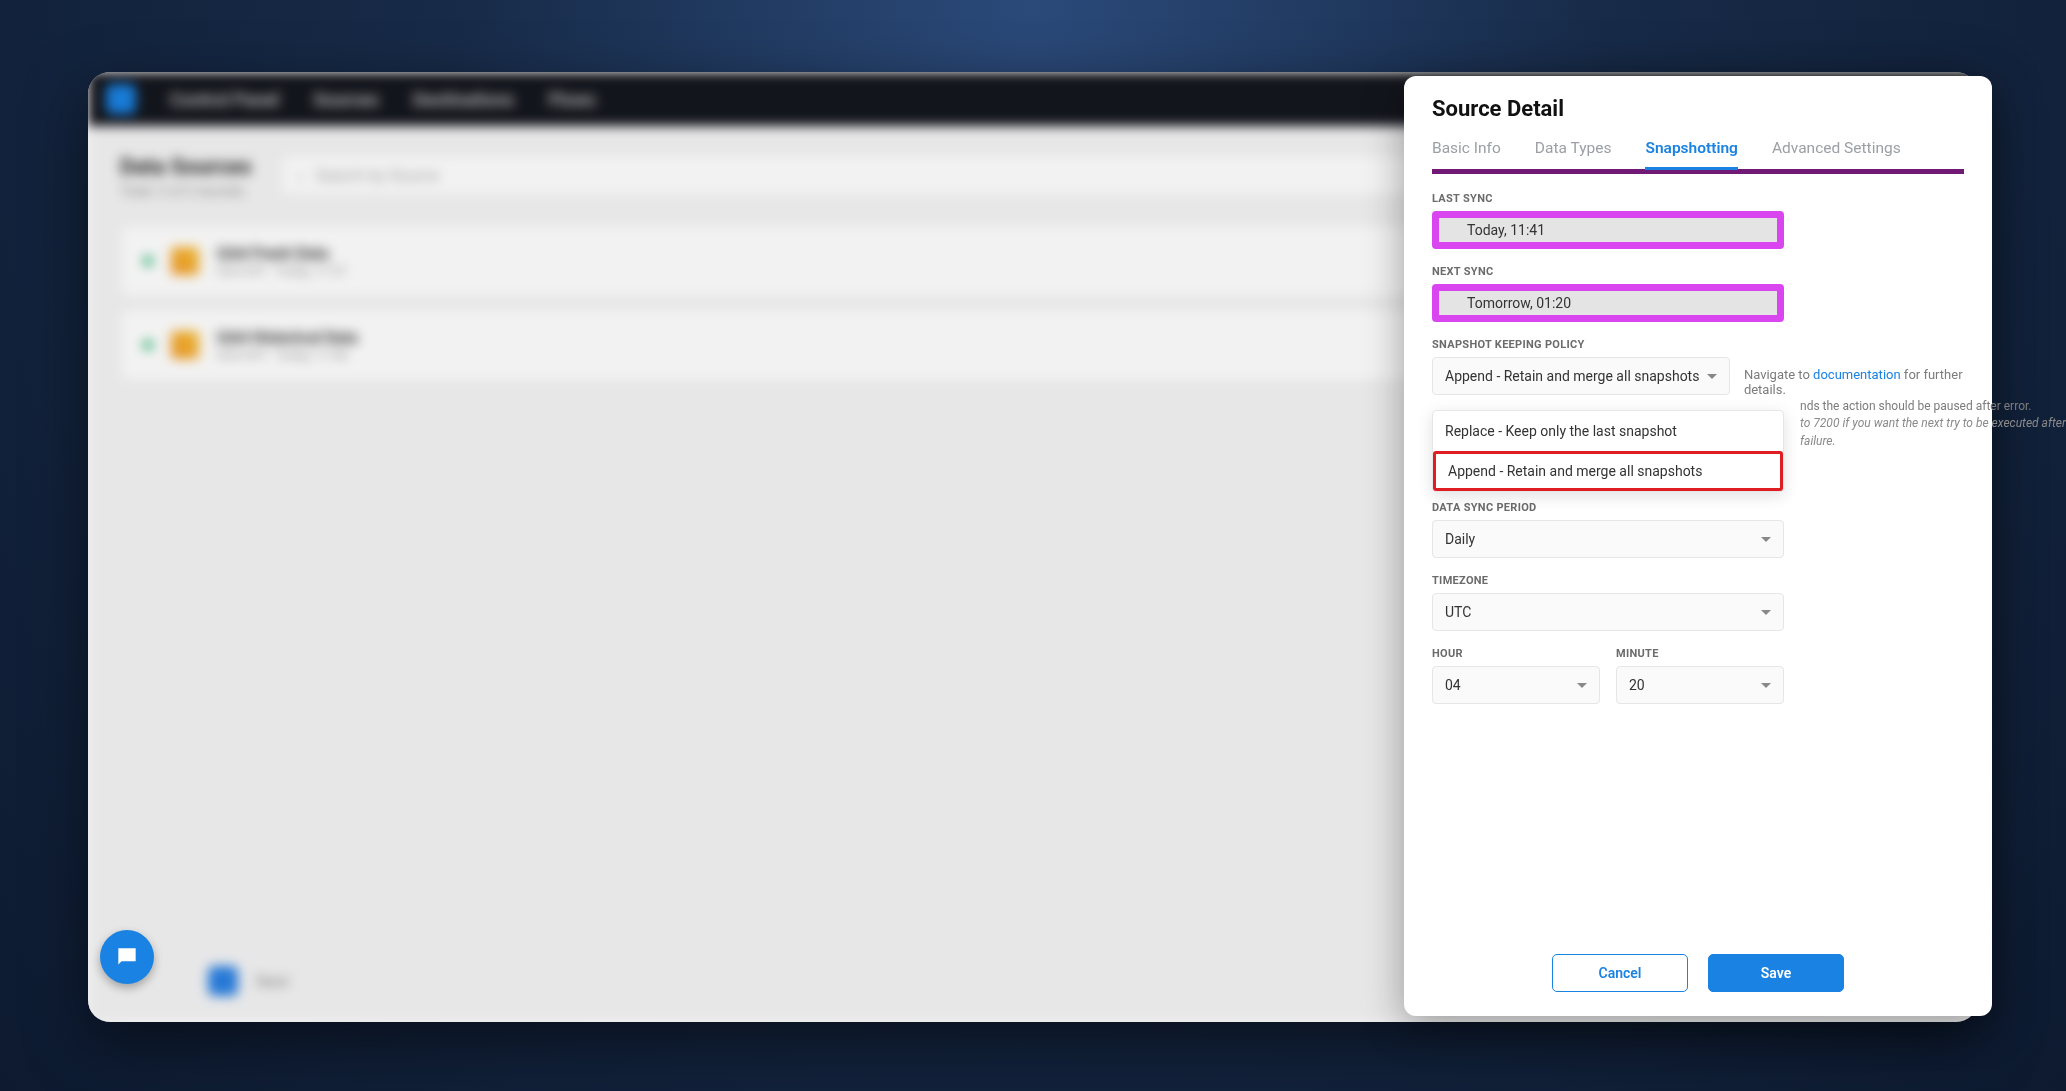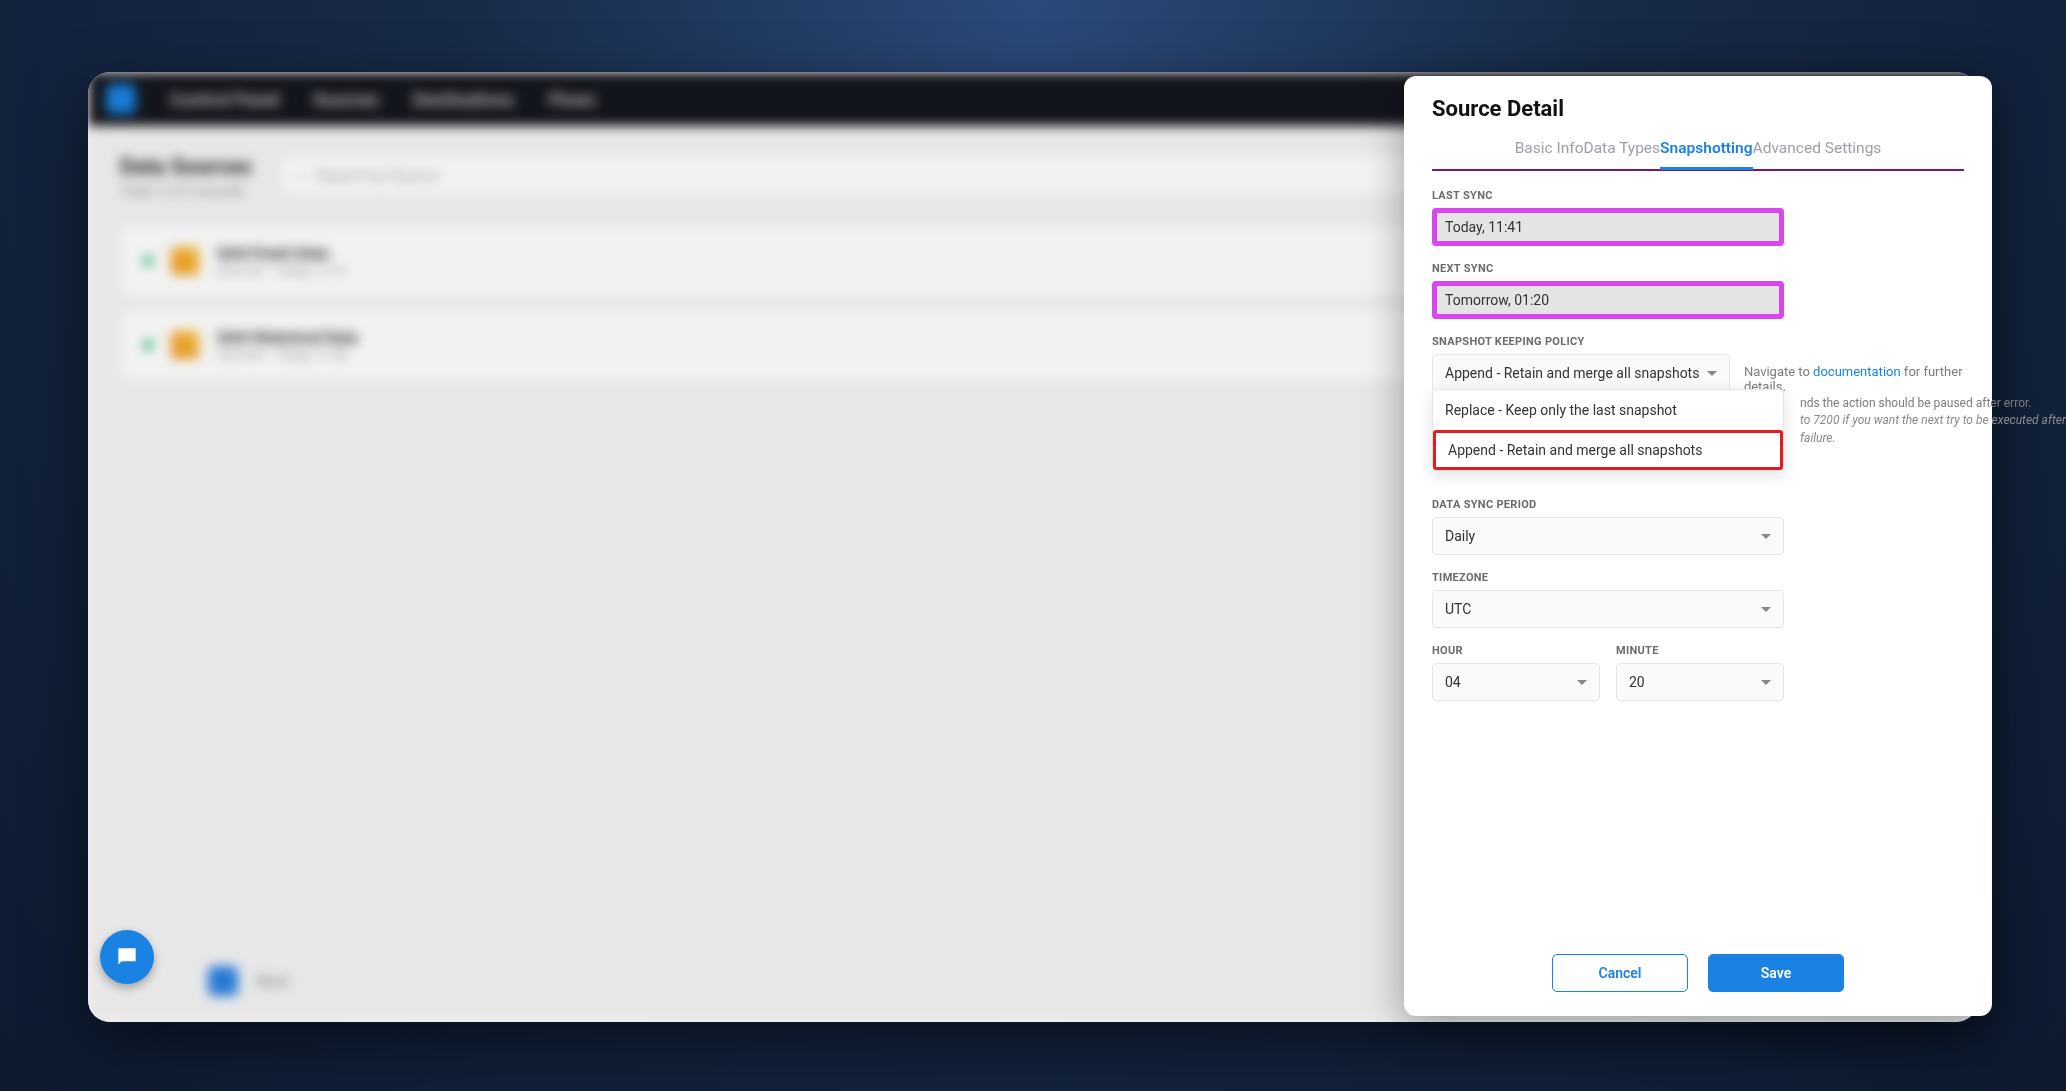--- a/index.html
+++ b/index.html
@@ -137,23 +137,23 @@
     flex-direction: column;
   }
   .panel h1 {
     font-size: 22px;
     font-weight: 700;
     color: #111;
     margin-bottom: 18px;
   }
   .tabs {
     display: flex;
-    border-bottom: 2px solid #701a75;
+    gap: 34px;
+    border-bottom: 5px solid #701a75;
     margin-bottom: 18px;
-    justify-content: center;
   }
   .tab {
     padding-bottom: 10px;
     font-size: 15.5px;
     color: #9aa0a6;
     cursor: pointer;
     white-space: nowrap;
   }
   .tab.active {
     color: #1a82e2;
@@ -168,24 +168,24 @@
     letter-spacing: .3px;
     color: #6b6b6b;
     margin-bottom: 6px;
     text-transform: uppercase;
   }
   .field-row { margin-bottom: 16px; position: relative; }
   .ro-input {
     width: 352px;
     height: 38px;
     background: #e4e4e4;
-    border: 5px solid #d946ef;
+    border: 7px solid #d946ef;
     border-radius: 4px;
     display: flex; align-items: center;
-    padding: 0 8px;
+    padding: 0 28px;
     font-size: 14px;
     color: #333;
   }
   .select {
     width: 352px;
     height: 38px;
     background: #fafafa;
     border: 1px solid #e6e6e6;
     border-radius: 4px;
     display: flex; align-items: center; justify-content: space-between;
@@ -203,21 +203,21 @@
   .snapshot-row { display: flex; align-items: flex-start; gap: 14px; }
   .doc-hint {
     font-size: 13px;
     color: #7c7c7c;
     padding-top: 10px;
   }
   .doc-hint a { color:#1a82e2; text-decoration:none; }
   
   .listbox {
     position: absolute;
-    top: 54px;
+    top: 72px;
     left: 0;
     width: 352px;
     background:#fff;
     border:1px solid #e6e6e6;
     border-radius:4px;
     box-shadow: 0 4px 16px rgba(0,0,0,0.12);
     z-index: 3;
   }
   .listbox .opt {
     height: 40px;

